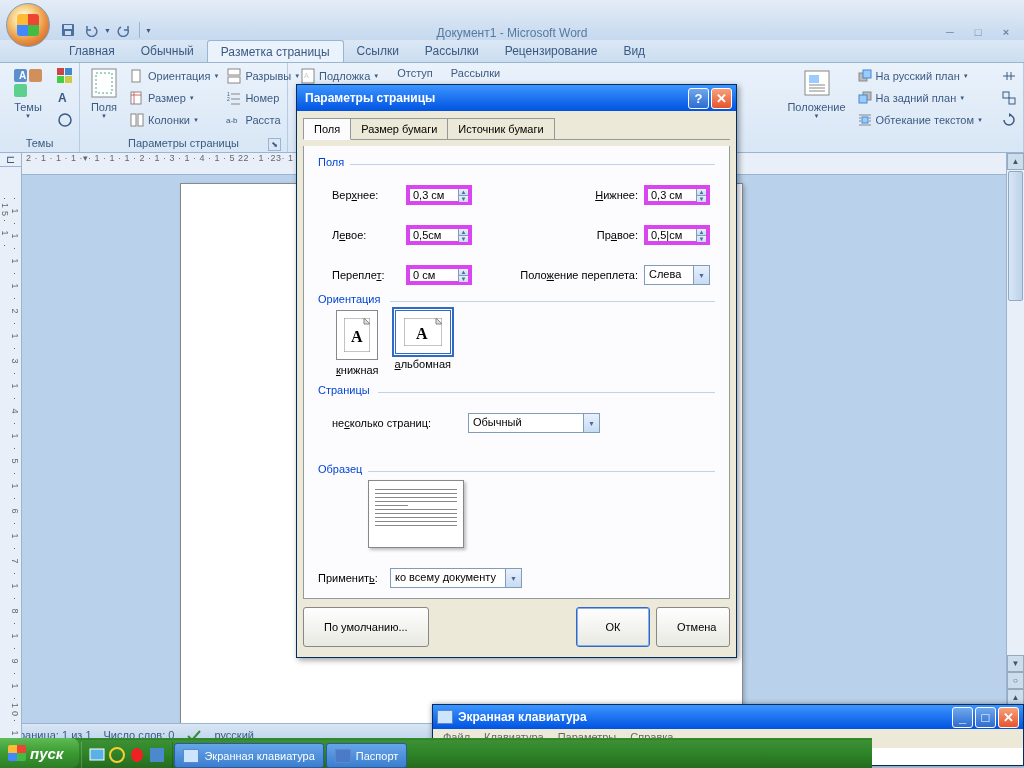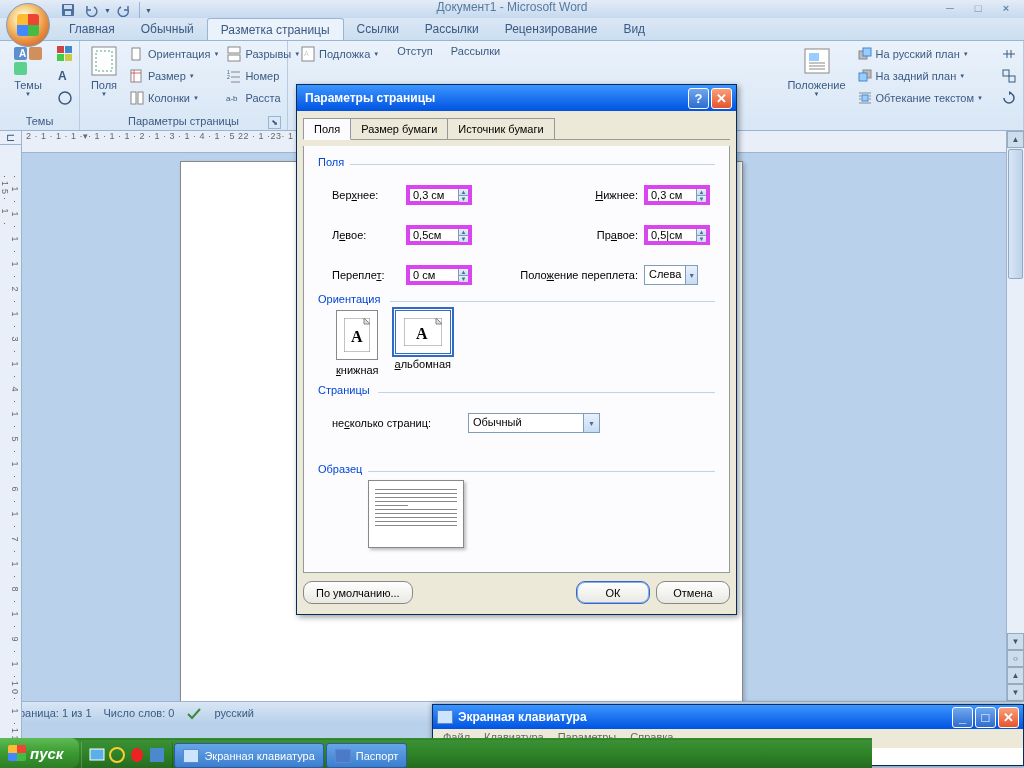--- a/index.html
+++ b/index.html
@@ -1,19 +1,19 @@
 <!DOCTYPE html>
 <html><head>
 <meta charset="utf-8">
 <style>
 html,body{margin:0;padding:0;font-family:"Segoe UI",Tahoma,sans-serif;font-size:11px;width:1024px;height:768px;overflow:hidden;background:#b9d1ea}
 *{box-sizing:border-box}
 
 
-.titlebar{height:18px;background:linear-gradient(to bottom,#e4ecf7,#c5d9ef);display:flex;align-items:flex-start;position:relative}
+.titlebar{height:40px;background:linear-gradient(to bottom,#e4ecf7,#c5d9ef);display:flex;align-items:flex-end;position:relative}
 .office-btn{width:44px;height:44px;border-radius:50%;background:radial-gradient(circle at 40% 35%,#fff 5%,#f7d58b 30%,#e8903f 60%,#c04f27 100%);border:1px solid #7f9db9;position:absolute;left:6px;top:3px;z-index:5;display:flex;align-items:center;justify-content:center}
 .office-btn::before{content:"";width:22px;height:22px;background:conic-gradient(#e43 0 90deg,#4b4 90deg 180deg,#48f 180deg 270deg,#fb3 270deg 360deg);border-radius:3px}
 .qat{display:flex;gap:3px;margin-left:58px;align-items:center}
 .qat-btn{width:20px;height:20px;display:flex;align-items:center;justify-content:center;color:#3b5a82}
 .qat-sep{width:1px;height:16px;background:#9ab4d2;margin:0 2px}
 .title-text{position:absolute;left:50%;transform:translateX(-50%);color:#567a9e;font-size:12px}
 .win-controls{margin-left:auto;display:flex;gap:4px;margin-right:6px}
 .win-btn{width:24px;height:16px;display:flex;align-items:center;justify-content:center;color:#6988aa;font-weight:bold}
 
 
@@ -79,21 +79,21 @@
 .orient-row{display:flex;gap:16px;margin:6px 0 6px 18px}
 .orient-opt{display:flex;flex-direction:column;align-items:center;gap:4px;font-size:11px}
 .orient-box{width:42px;height:50px;border:1px solid #888;background:#fff;display:flex;align-items:center;justify-content:center;padding:4px}
 .orient-opt.selected .orient-box{outline:2px solid #316ac5;outline-offset:1px;border:1px solid #316ac5}
 .orient-box.portrait svg{width:26px;height:34px}
 .orient-box.landscape{width:56px;height:44px}
 .orient-box.landscape svg{width:38px;height:28px}
 .preview-box{width:96px;height:68px;border:1px solid #888;background:#fff;box-shadow:2px 2px 3px rgba(0,0,0,.25);margin:8px 0 18px 50px;padding:8px 6px;display:flex;flex-direction:column;gap:3px}
 .preview-box .pl{height:1px;background:#888}
 .dlg-footer{display:flex;padding:8px 0 4px;gap:6px;align-items:center}
-.dlg-btn{height:23px;padding:0 12px;border:1px solid #888;background:linear-gradient(#fefefe,#e9e9e2);font-size:11px;border-radius:9px;cursor:default}
+.dlg-btn{height:40px;padding:0 20px;border:1px solid #888;background:linear-gradient(#fefefe,#e9e9e2);font-size:11px;border-radius:3px;cursor:default}
 .dlg-btn.default{border:1px solid #3169c6;box-shadow:inset 0 0 0 1px #89ade4}
 
 
 .kbd-window{position:absolute;left:432px;top:704px;width:592px;background:#ece9d8;border:1px solid #002f5f;z-index:15;box-shadow:0 0 5px rgba(0,0,0,.4)}
 .kbd-title{height:24px;background:linear-gradient(to bottom,#3d95ff,#0053e1);color:#fff;display:flex;align-items:center;padding:0 4px;font-size:12px;font-weight:bold}
 .kbd-title .icon{width:16px;height:14px;background:#cde4ff;margin-right:5px;border:1px solid #5a8acc;display:inline-block}
 .kbd-menu{height:19px;background:#ece9d8;display:flex;gap:2px;padding:2px 4px;font-size:11px;color:#666}
 .kbd-menu span{padding:0 6px}
 .kbd-keys{padding:3px 4px 0;display:flex;gap:3px;background:#fff;overflow:hidden;height:17px}
 .kbd-key{border:1.5px solid #000;background:#fff;height:18px;padding:0 3px;font-size:9px;font-weight:bold;display:flex;align-items:center}
@@ -433,21 +433,21 @@
       <div class="field-row">
         <label class="lab1"><span>Перепле<span class="u">т</span>:</span></label>
         <div class="spin">
             <input value="0 см" style="">
             <div class="spinbtns">
               <div class="sb">▲</div>
               <div class="sb">▼</div>
             </div>
           </div>
         <label class="lab2"><span>Поло<span class="u">ж</span>ение переплета:</span></label>
-        <div class="combo" style="width:54px">
+        <div class="combo" style="width:66px">
             <div class="ctext">Слева</div>
             <div class="cbtn">▼</div>
           </div>
       </div>
 
       <div class="fieldset-label">Ориентация</div>
       <div class="fieldset-line" style="margin-left:72px"></div>
       <div class="orient-row">
         <div class="orient-opt">
           <div class="orient-box portrait">
@@ -490,20 +490,27 @@
           <div class="pl"></div>
           <div class="pl"></div>
         <div class="pl" style="width:40%"></div>
         <div class="pl"></div>
           <div class="pl"></div>
           <div class="pl"></div>
           <div class="pl"></div>
           <div class="pl"></div>
       </div>
 
+      <div class="field-row" style="margin-left:0">
+        <label style="width:66px"><span>Применит<span class="u">ь</span>:</span></label>
+        <div class="combo" style="width:132px">
+            <div class="ctext">ко всему документу</div>
+            <div class="cbtn">▼</div>
+          </div>
+      </div>
     </div>
 
     <div class="dlg-footer">
       <button class="dlg-btn">По умолчанию...</button>
       <div style="flex:1"></div>
       <button class="dlg-btn default" style="width:74px">ОК</button>
       <button class="dlg-btn" style="width:74px">Отмена</button>
     </div>
   </div>
 </div>

